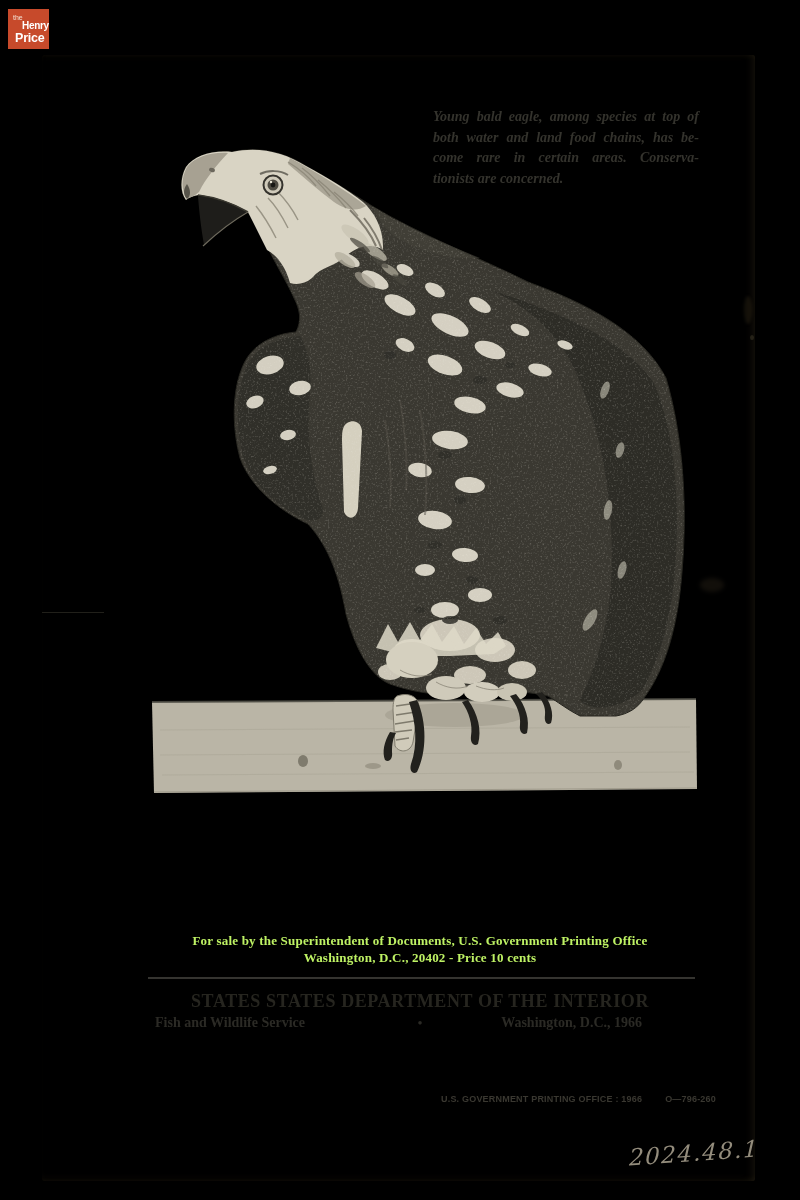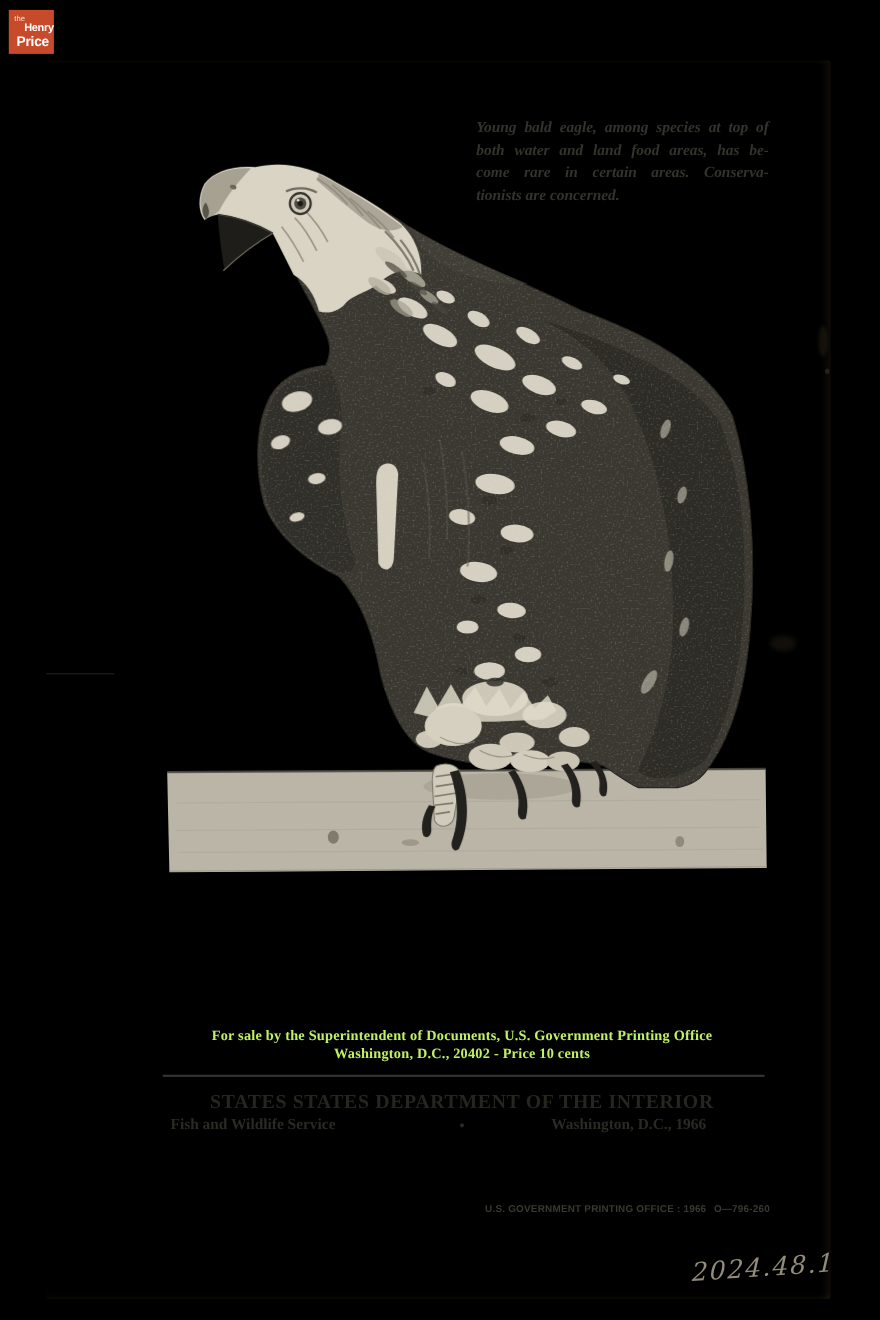--- a/index.html
+++ b/index.html
@@ -39,21 +39,21 @@
   .dept{
     position:absolute;left:140px;top:991px;width:560px;text-align:center;
     font-weight:700;font-size:18px;color:#26251f;letter-spacing:.6px;
   }
   .pubrow{position:absolute;left:140px;top:1015px;width:560px;height:20px;
     font-weight:700;font-size:14px;color:#2b2a25;}
   .pubrow .agency{position:absolute;left:15px;top:0;}
   .pubrow .sep{position:absolute;left:50%;transform:translateX(-50%);top:0;font-size:13px;}
   .pubrow .pdate{position:absolute;right:58px;top:0;}
   .gpo{
-    position:absolute;left:417px;top:1094px;display:flex;gap:7px;
+    position:absolute;left:417px;top:1094px;display:flex;gap:23px;
     font-family:"Liberation Sans",sans-serif;font-weight:700;font-size:9px;
     color:#3a3831;letter-spacing:.2px;line-height:10px;padding-left:24px;
   }
   .accession{
     position:absolute;left:629px;top:1140px;
     font-family:"DejaVu Serif",serif;font-style:italic;
     font-size:23px;color:#938c7c;letter-spacing:1.5px;
     transform:rotate(-4deg) skewX(-6deg);
   }
   .stain1{position:absolute;left:700px;top:578px;width:24px;height:14px;border-radius:50%;
@@ -71,21 +71,21 @@
 <div class="paper"></div>
 
 <div class="logo">
   <span class="l-the">the</span>
   <span class="l-henry">Henry</span>
   <span class="l-ford">Price</span>
 </div>
 
 <div class="caption">
   <div class="cap-line just">Young bald eagle, among species at top of</div>
-  <div class="cap-line just">both water and land food areas, has be-</div>
+  <div class="cap-line just">both water and land food chains, has be-</div>
   <div class="cap-line just">come rare in certain areas.  Conserva-</div>
   <div class="cap-line">tionists are concerned.</div>
 </div>
 
 <svg class="photo" viewBox="0 0 560 660" xmlns="http://www.w3.org/2000/svg">
   <defs>
     <path id="birdOutline" d="M36,27 C44,16 62,10 82,12 C108,6 134,12 156,26 C178,38 200,52 222,66 C268,94 330,118 378,142 C438,164 492,192 516,238 C532,292 538,360 532,432 C528,485 516,528 494,558 C488,568 478,574 466,576 L430,576 C418,570 408,562 398,556 C368,549 336,551 312,554 C288,556 262,552 240,544 C222,537 206,512 196,474 C190,440 180,408 158,384 C128,370 100,346 90,318 C82,288 82,252 92,228 C100,206 122,194 146,192 C152,180 150,170 144,158 C136,140 124,122 112,96 L98,72 C82,62 62,56 48,55 C42,56 38,58 36,60 C30,52 30,38 36,27 Z"></path>
     <clipPath id="birdClip">
         <use href="#birdOutline"></use>
       </clipPath>

